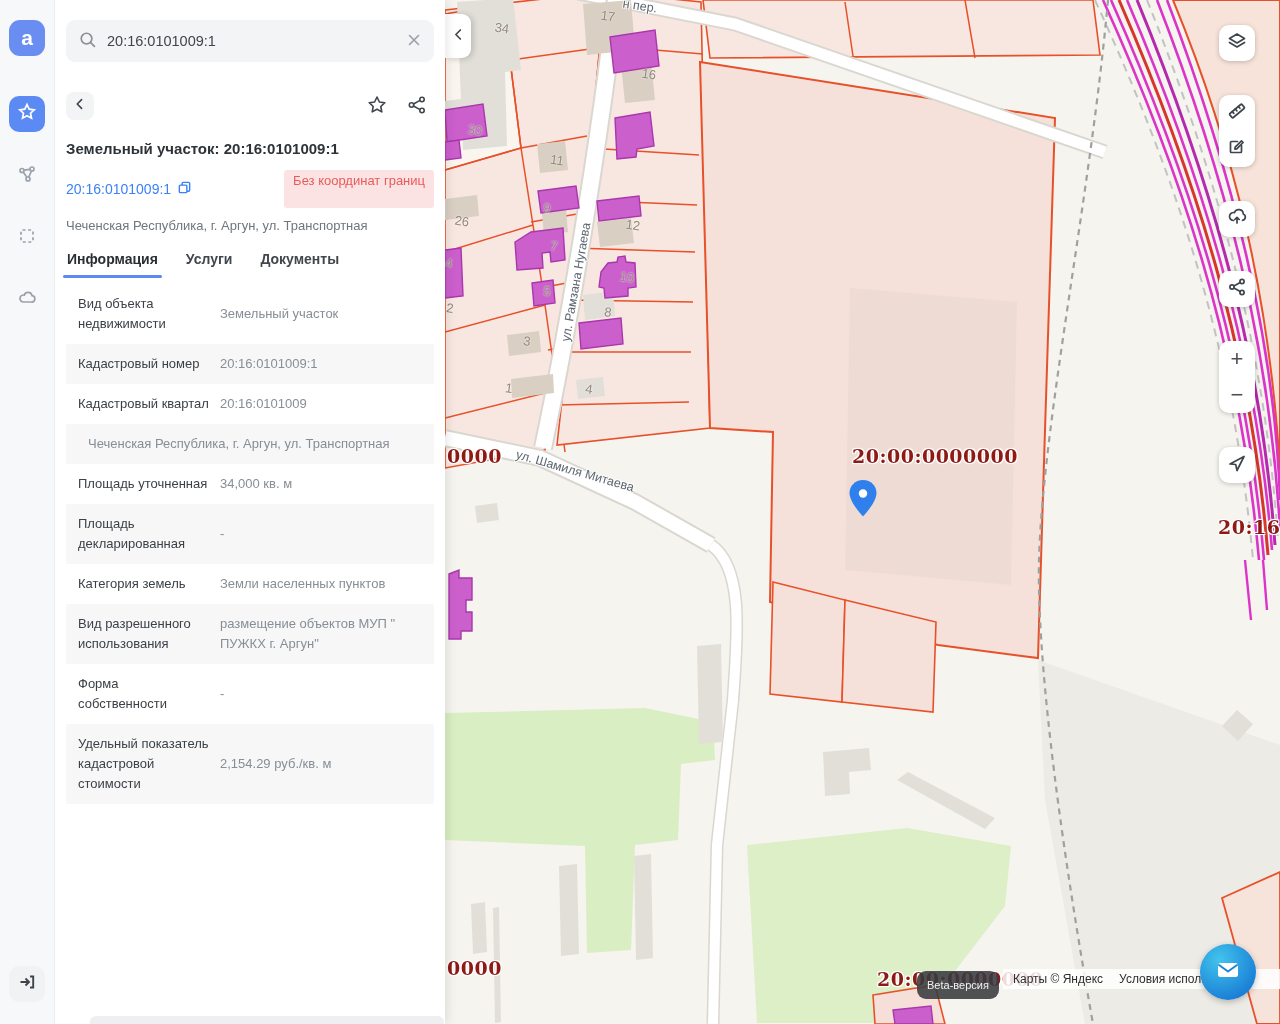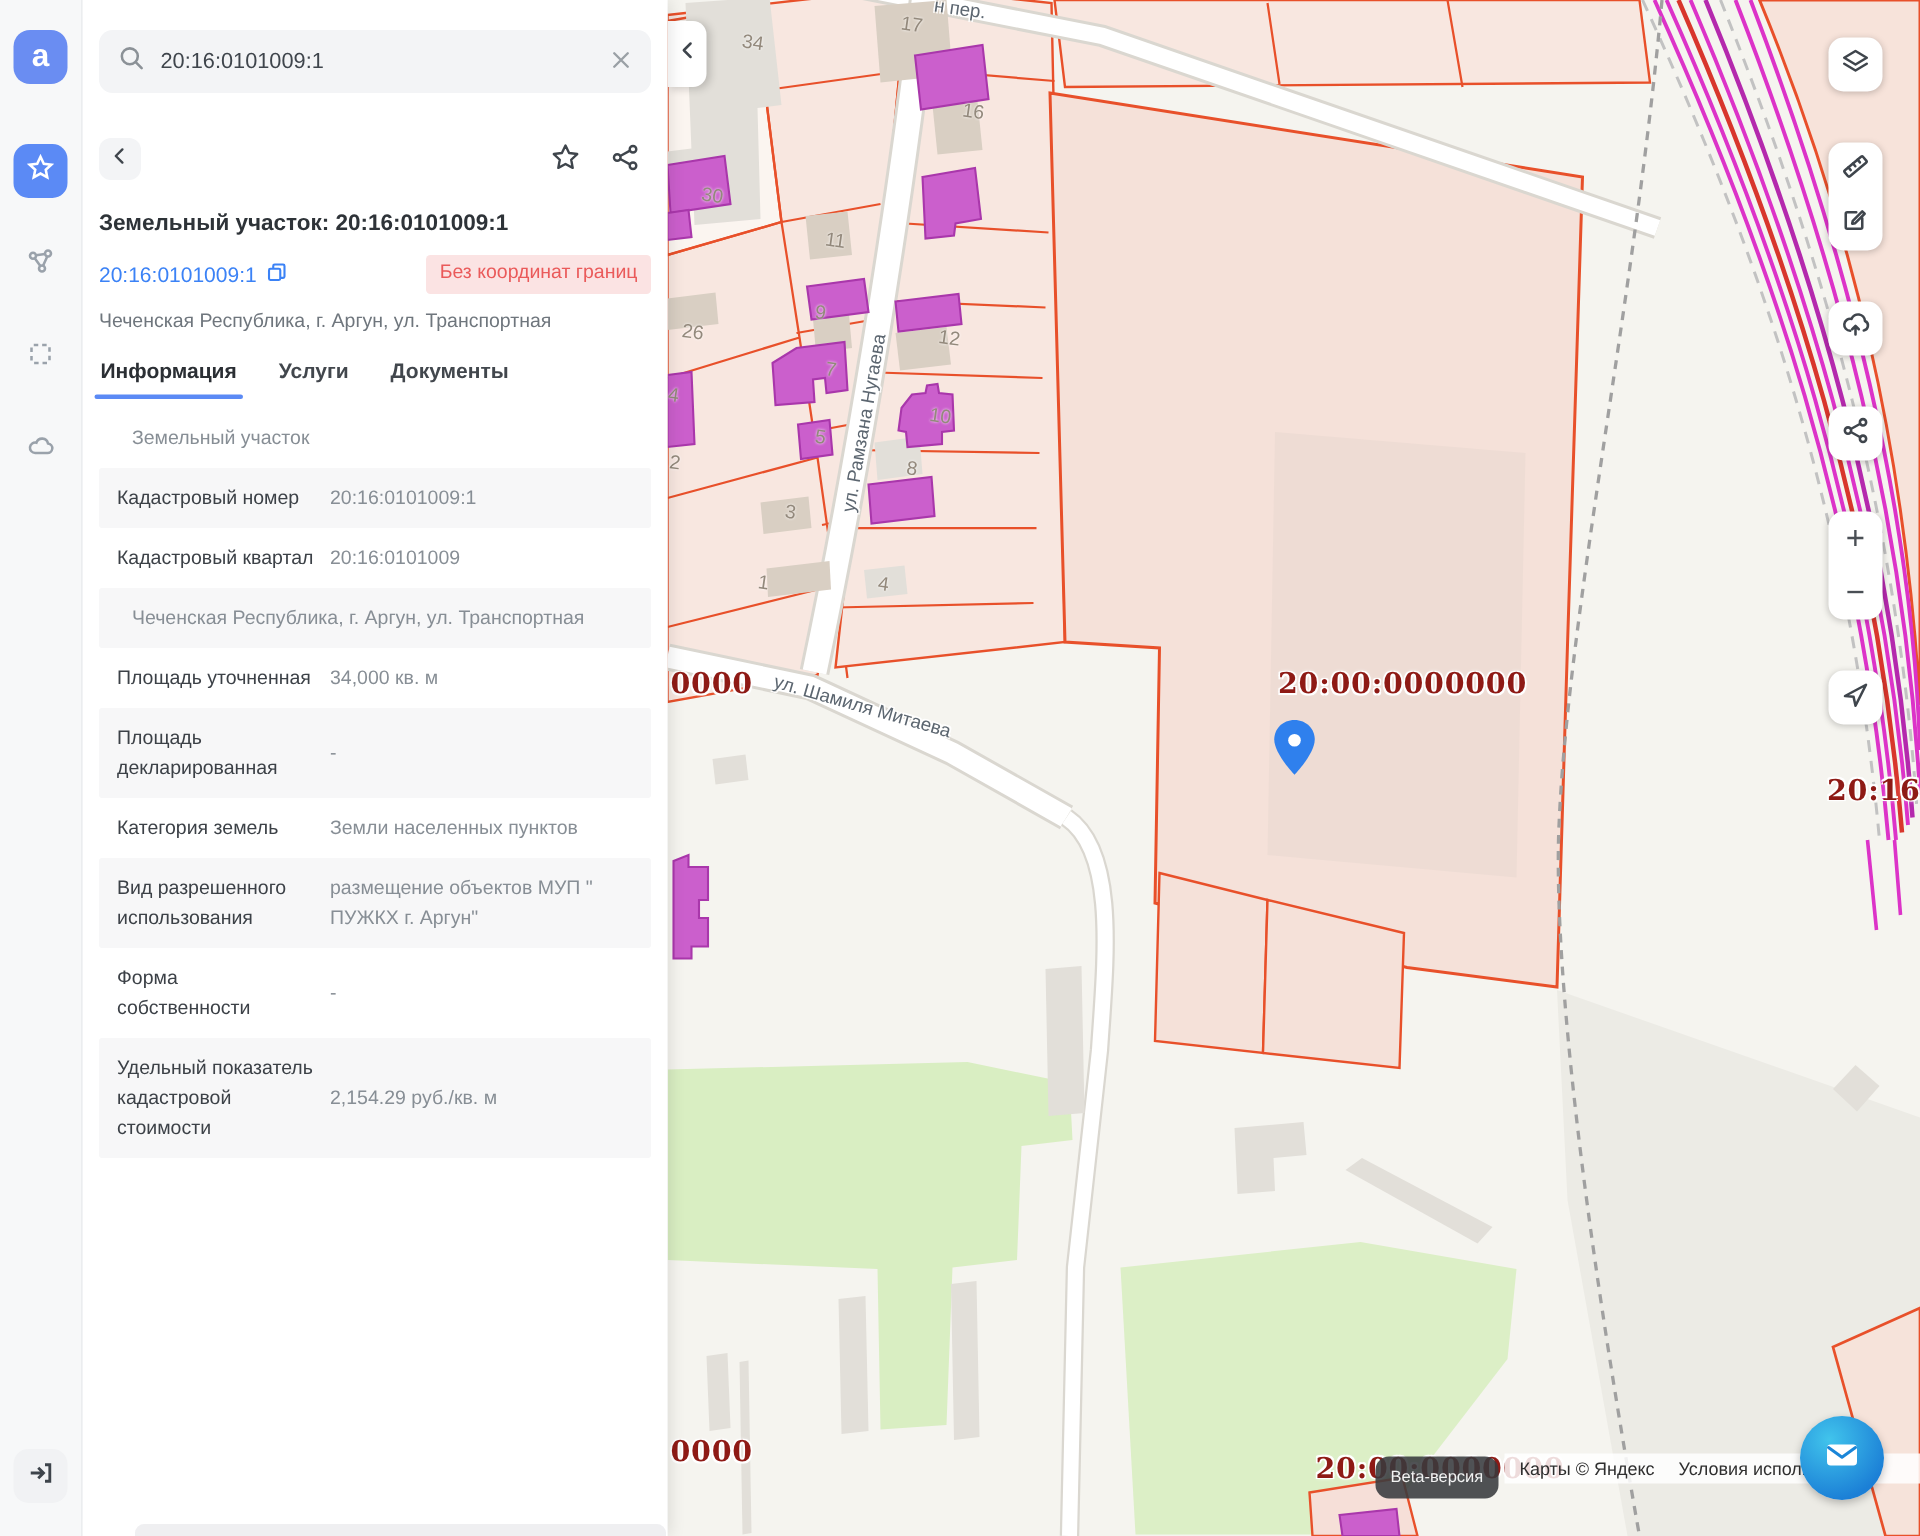--- a/index.html
+++ b/index.html
@@ -30,21 +30,21 @@
            display:flex; align-items:center; padding:0 12px; gap:10px; }
   .searchbar input { border:none; background:transparent; outline:none; flex:1;
            font-family:"Liberation Sans",sans-serif; font-size:14.5px; color:#3f454c; }
   .icon-btn { background:none; border:none; cursor:pointer; display:flex; align-items:center; justify-content:center; }
   .toolbar { margin-top:30px; display:flex; align-items:center; }
   .back-btn { width:28px; height:28px; border-radius:8px; background:#f3f4f6; display:flex; align-items:center; justify-content:center; }
   .toolbar .right { margin-left:auto; display:flex; gap:18px; margin-right:6px; }
   .page-title { margin-top:20px; font-size:15px; font-weight:bold; color:#2e3338; }
   .cadrow { margin-top:13px; display:flex; align-items:center; }
   .cadlink { color:#3b82f6; font-size:14px; display:flex; align-items:center; gap:6px; }
-  .badge { margin-left:auto; background:#fbe3e3; color:#ea5a5a; font-size:13px; padding:3px 9px 8px; border-radius:3px; }
+  .badge { margin-left:auto; background:#fbe3e3; color:#ea5a5a; font-size:13px; padding:3px 9px 20px; border-radius:3px; }
   .address { margin-top:10px; font-size:13px; color:#6f767d; }
   .tabs { margin-top:18px; display:flex; gap:28px; padding-left:1px; }
   .tab { font-size:14px; font-weight:bold; color:#42474d; padding-bottom:11px; position:relative; }
   .tab.active { color:#2b2f34; }
   .tab.active:after { content:""; position:absolute; left:-4px; right:-4px; bottom:0; height:3px; background:#5b8af5; border-radius:2px; }
   .rows { margin-top:6px; }
   .row { display:flex; padding:10px 12px; border-radius:2px; }
   .row:nth-child(even) { background:#f7f7f8; }
   .row .lbl { width:132px; font-size:13px; line-height:20px; color:#3c4147; flex:none; }
   .row .val { flex:1; font-size:13px; line-height:20px; color:#878e95; padding-left:10px; padding-top:0px; align-self:center; }
@@ -173,20 +173,21 @@
     <div class="address">Чеченская Республика, г. Аргун, ул. Транспортная</div>
 
     <div class="tabs">
       <div class="tab active">Информация</div>
       <div class="tab">Услуги</div>
       <div class="tab">Документы</div>
     </div>
 
     <div class="rows">
       <div class="row">
+          <div class="lbl">Вид объекта недвижимости</div>
           <div class="val">Земельный участок</div>
         </div>
       <div class="row">
           <div class="lbl">Кадастровый номер</div>
           <div class="val">20:16:0101009:1</div>
         </div>
       <div class="row">
           <div class="lbl">Кадастровый квартал</div>
           <div class="val">20:16:0101009</div>
         </div>

